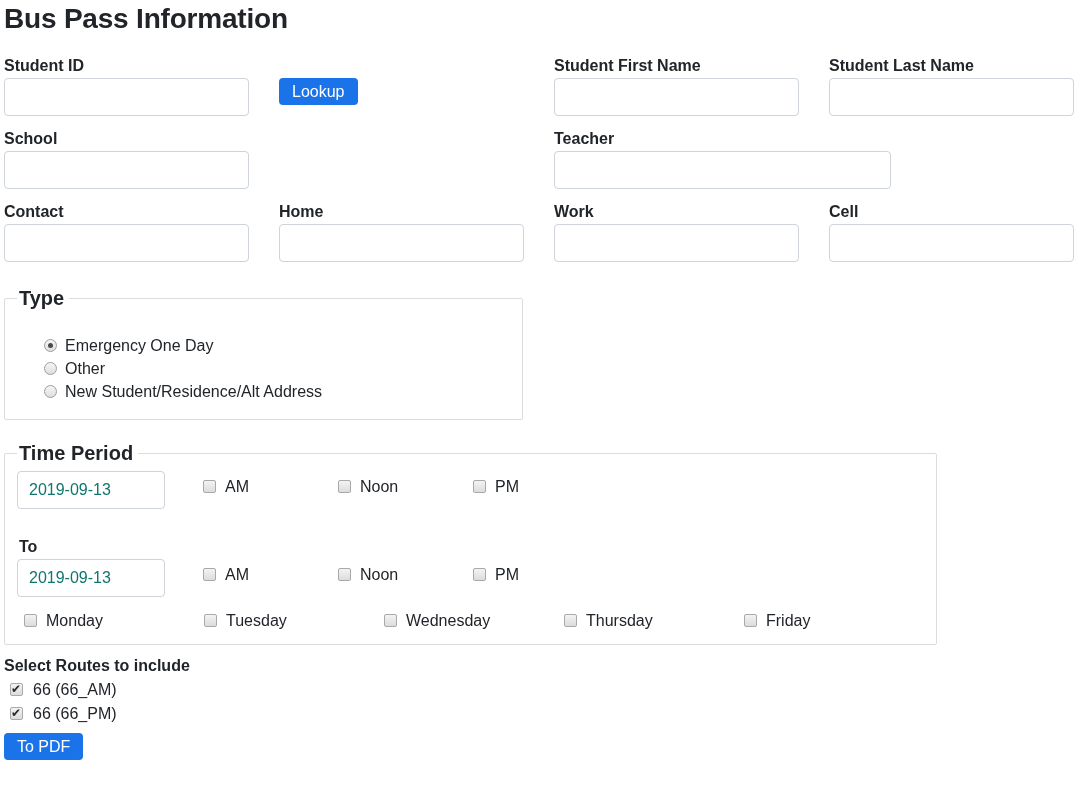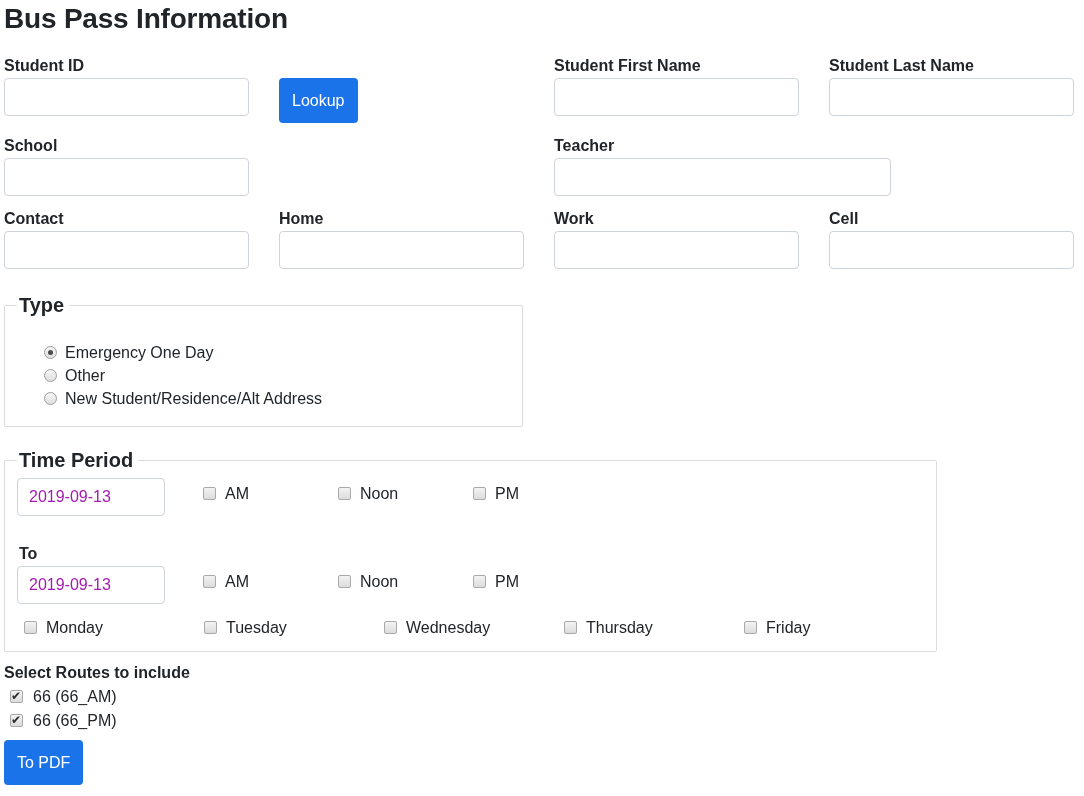--- a/index.html
+++ b/index.html
@@ -30,21 +30,21 @@
     width: 100%; height: 38px;
     border: 1px solid #ced4da; border-radius: 4px;
     padding: 6px 11px; font-size: 16px; color: #495057;
     font-family: inherit; background: #fff; outline: none;
   }
   .teacher-span { grid-column: 3 / 5; }
   .teacher-span .form-control { width: 337px; }
   .btn {
     background: var(--accent); color: #fff; border: none;
     border-radius: 4px; font-size: 16px; line-height: 19px;
-    padding: 13px 13px; font-family: inherit; cursor: pointer;
+    padding: 4px 13px; font-family: inherit; cursor: pointer;
   }
   fieldset {
     border: 1px solid #dcdcdc; border-radius: 2px;
     padding: 8px 12px 14px 12px; margin: 13px 0 0 0;
   }
   legend {
     font-size: 20px; font-weight: 700; line-height: 20px;
     padding: 0 5px 0 2px; width: auto;
   }
   .type-fieldset { width: 519px; }
@@ -70,21 +70,21 @@
     position: relative;
   }
   .cb.checked::after {
     content: "\2714"; position: absolute; left: 0px; top: -2px;
     font-size: 12px; line-height: 14px; color: #2b2b2b;
   }
   .tp-fieldset { width: 864px; margin-top: 23px; }
   .tp-label { font-weight: 700; line-height: 19px; margin: 14px 0 3px 2px; }
   .tp-label.to { margin-top: 28px; }
   .date-row { display: flex; align-items: flex-start; }
-  .date-input { width: 148px; color: #a21caf; }
+  .date-input { width: 148px; color: #0f766e; }
   .daypart-cluster { display: flex; margin-top: 6px; margin-left: 38px; }
   .daypart-cluster .check-item { width: 135px; }
   .check-item {
     display: flex; align-items: center; gap: 9px;
     line-height: 19px; cursor: default;
   }
   .weekday-row { display: flex; margin-top: 14px; margin-left: 7px; }
   .weekday-row .check-item { width: 180px; }
   .routes-section { margin-top: 11px; }
   .routes-label { font-weight: 700; line-height: 19px; margin: 0 0 5px 0; }

